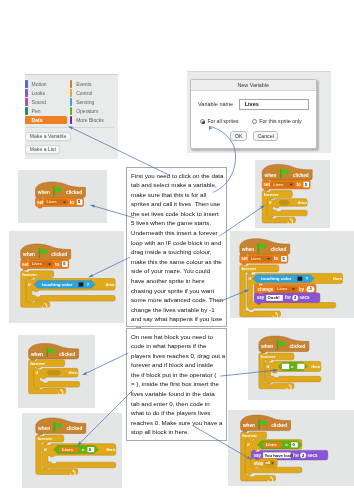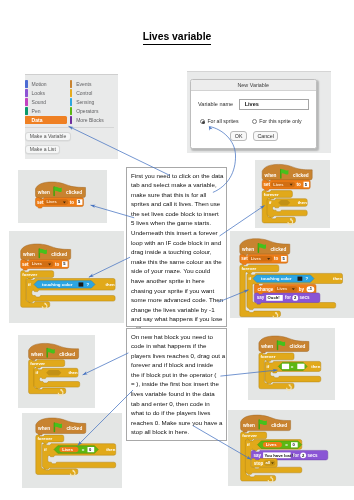--- a/index.html
+++ b/index.html
@@ -51,21 +51,20 @@
 
   
   .scr{position:absolute;left:0;top:0;}
   .scr text{font-family:"Liberation Sans",sans-serif;font-weight:bold;fill:#fff;}
 </style>
 </head>
 <body>
 
 <div class="page">
 
-  <div class="title"><u>Lives variable</u></div>
 
   <div class="palette">
     <div class="palcol" style="left:0.4px;" id="palLeft">
         <div class="palrow">
           <div class="sw" style="background: rgb(76, 108, 211);"></div>
           <div class="pallabel">Motion</div>
         </div>
         <div class="palrow">
           <div class="sw" style="background: rgb(141, 84, 212);"></div>
           <div class="pallabel">Looks</div>

